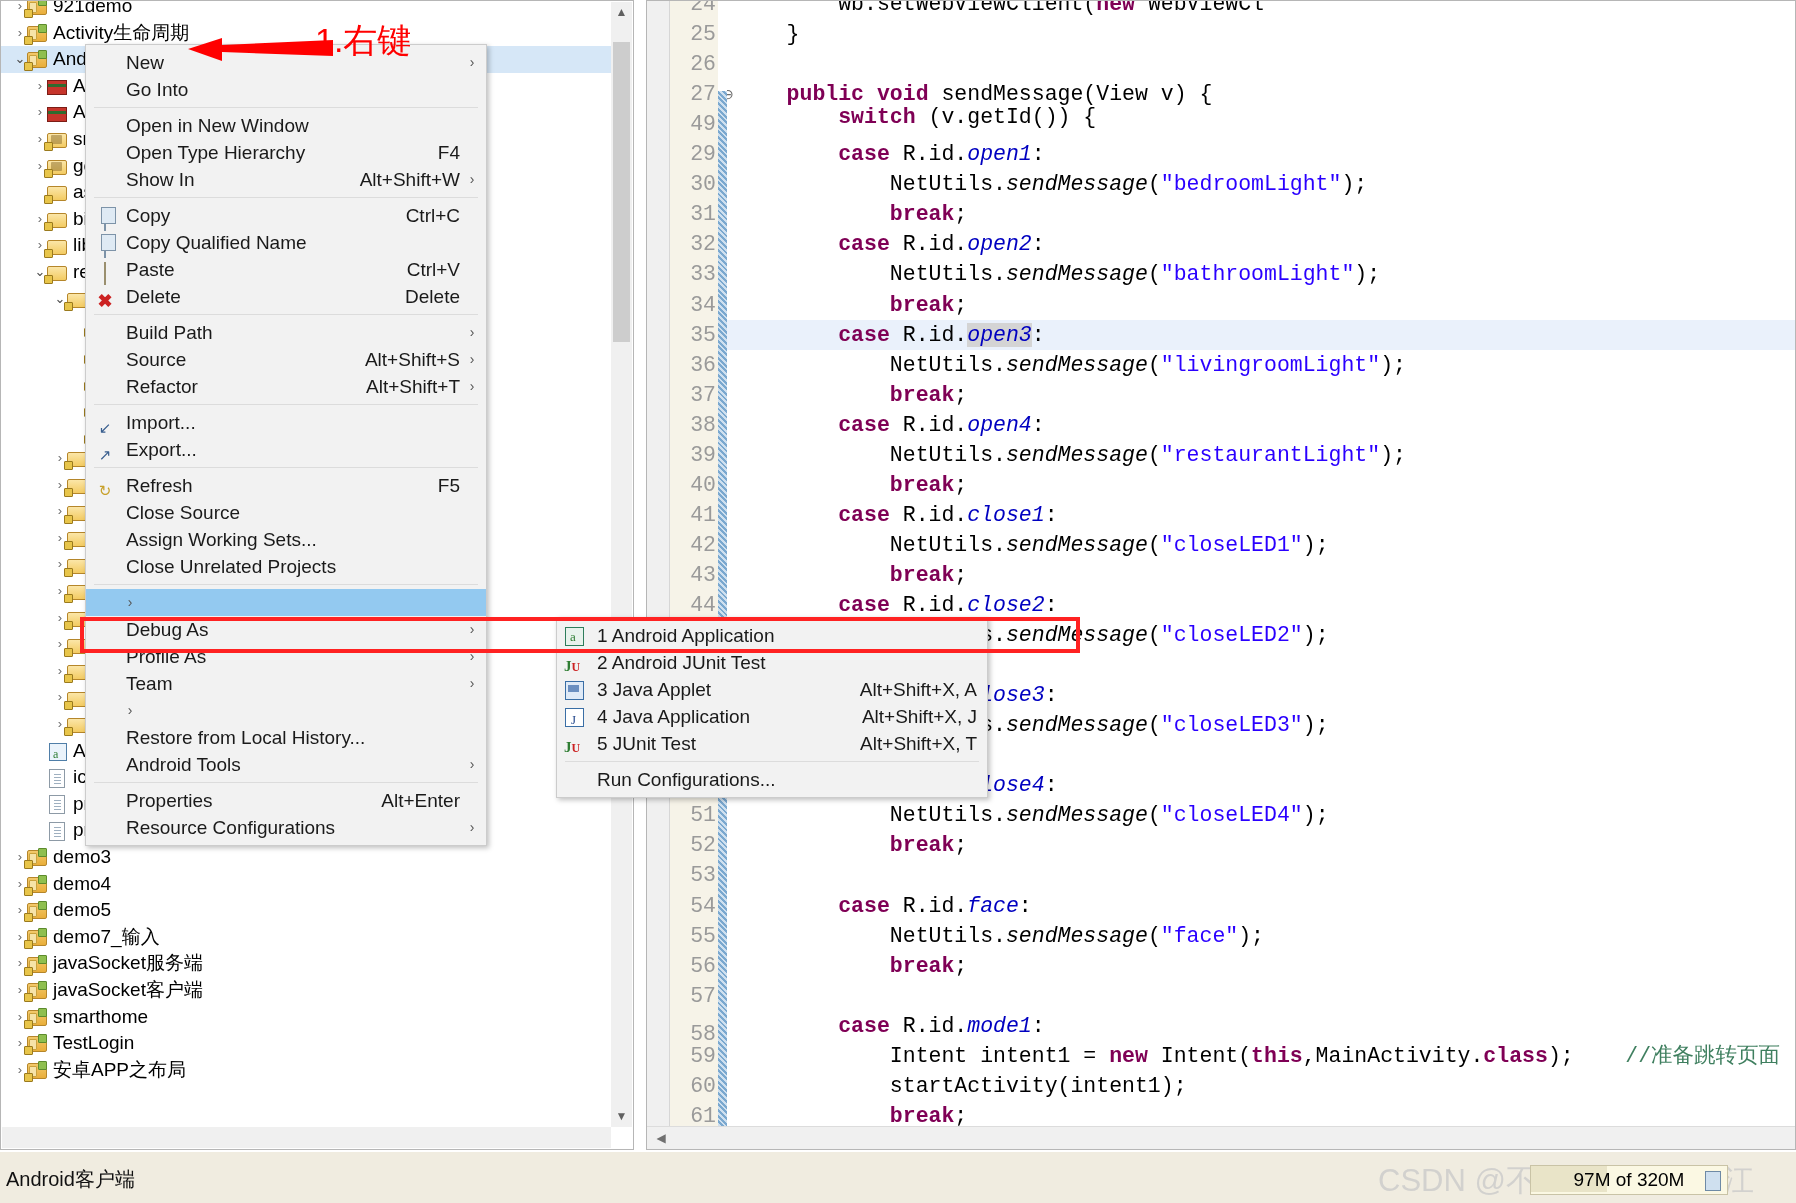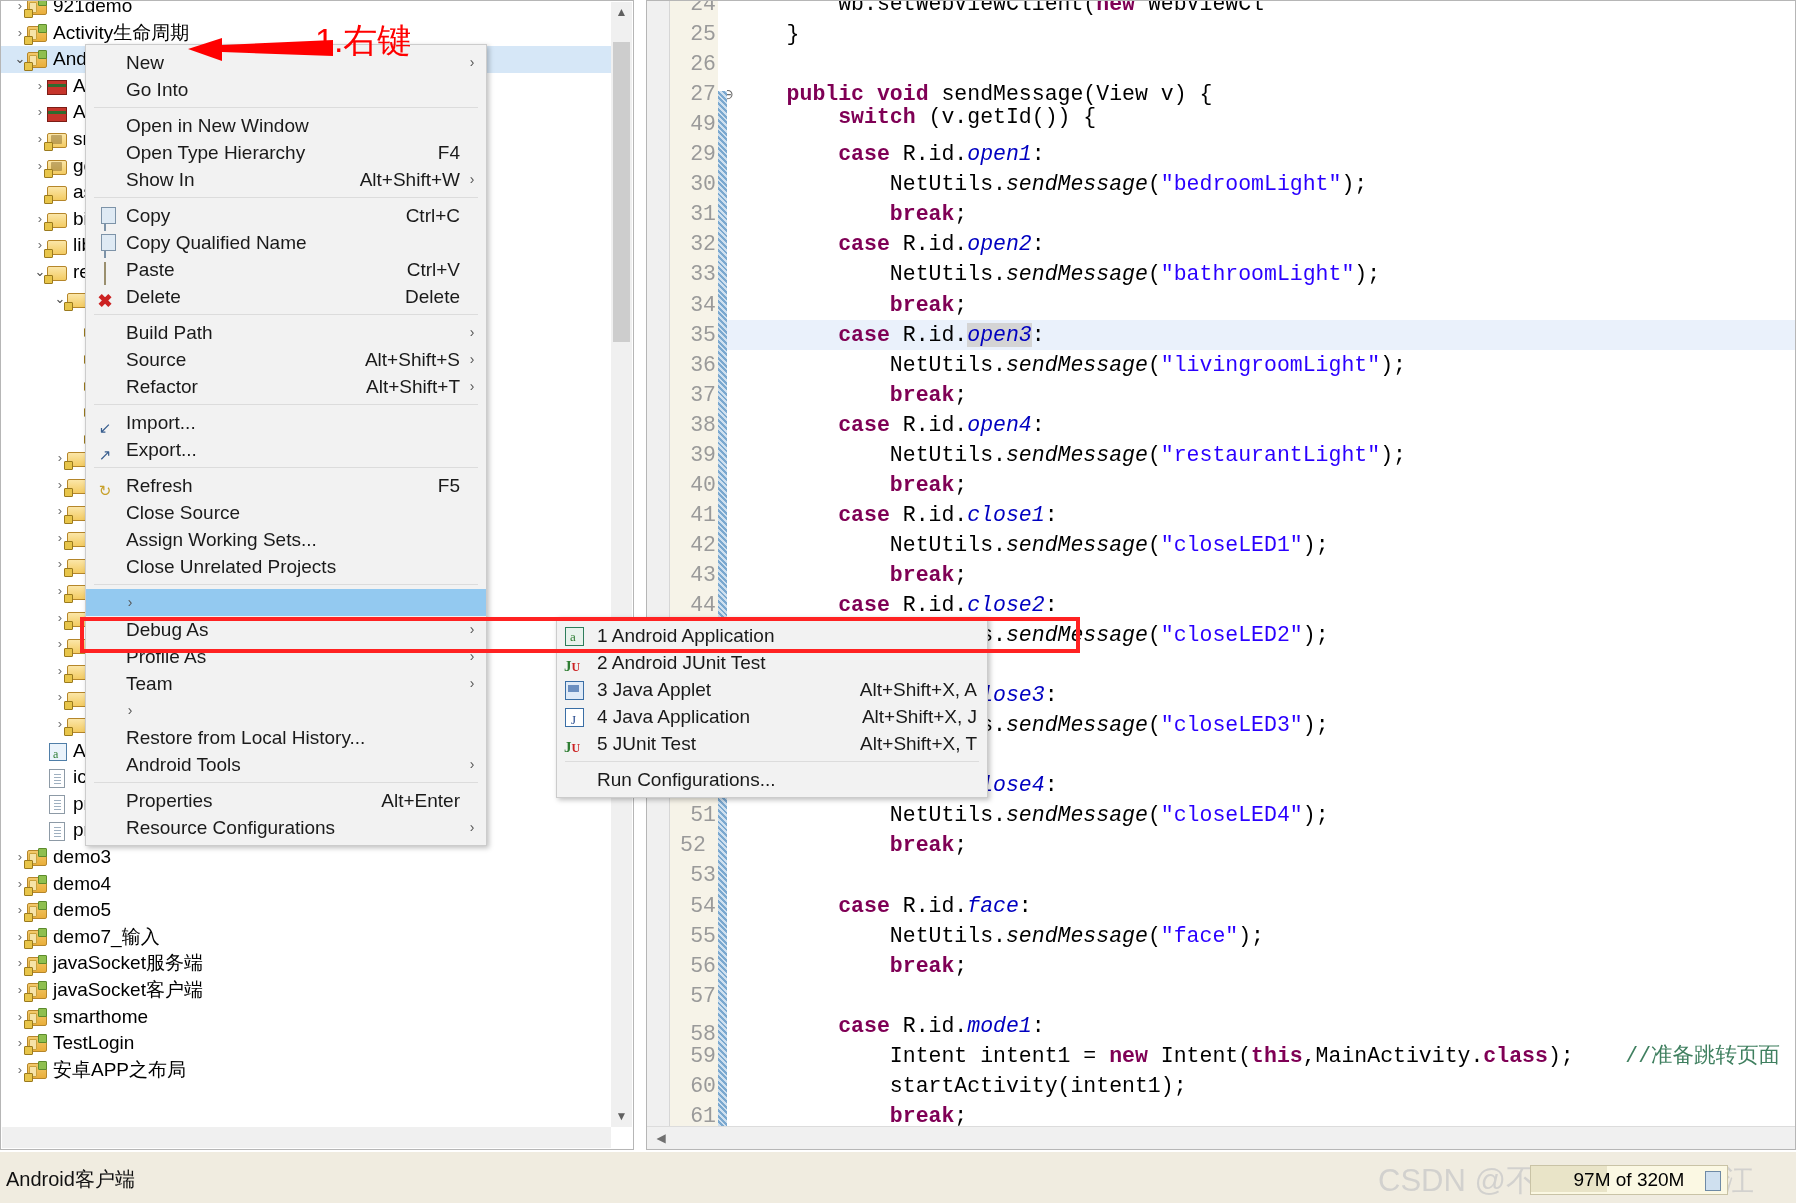--- a/index.html
+++ b/index.html
@@ -527,21 +527,21 @@
       <div class="ln" style="top: 528.9px;">42</div>
       <div class="ln" style="top: 558.95px;">43</div>
       <div class="ln" style="top: 589px;">44</div>
       <div class="ln" style="top: 619.05px;">45</div>
       <div class="ln" style="top: 649.1px;">46</div>
       <div class="ln" style="top: 679.15px;">47</div>
       <div class="ln" style="top: 709.2px;">48</div>
       <div class="ln" style="top: 739.25px;">49</div>
       <div class="ln" style="top: 769.3px;">50</div>
       <div class="ln" style="top: 799.35px;">51</div>
-      <div class="ln" style="top: 829.4px; text-align: center;">52</div>
+      <div class="ln" style="top: 829.4px;">52</div>
       <div class="ln" style="top: 859.45px;">53</div>
       <div class="ln" style="top: 889.5px;">54</div>
       <div class="ln" style="top: 919.55px;">55</div>
       <div class="ln" style="top: 949.6px;">56</div>
       <div class="ln" style="top: 979.65px;">57</div>
       <div class="ln" style="top: 1009.7px; margin-top: 8px;">58</div>
       <div class="ln" style="top: 1039.75px;">59</div>
       <div class="ln" style="top: 1069.8px;">60</div>
       <div class="ln" style="top: 1099.85px;">61</div>
       <div class="ln" style="top: 1129.9px;">62</div>

